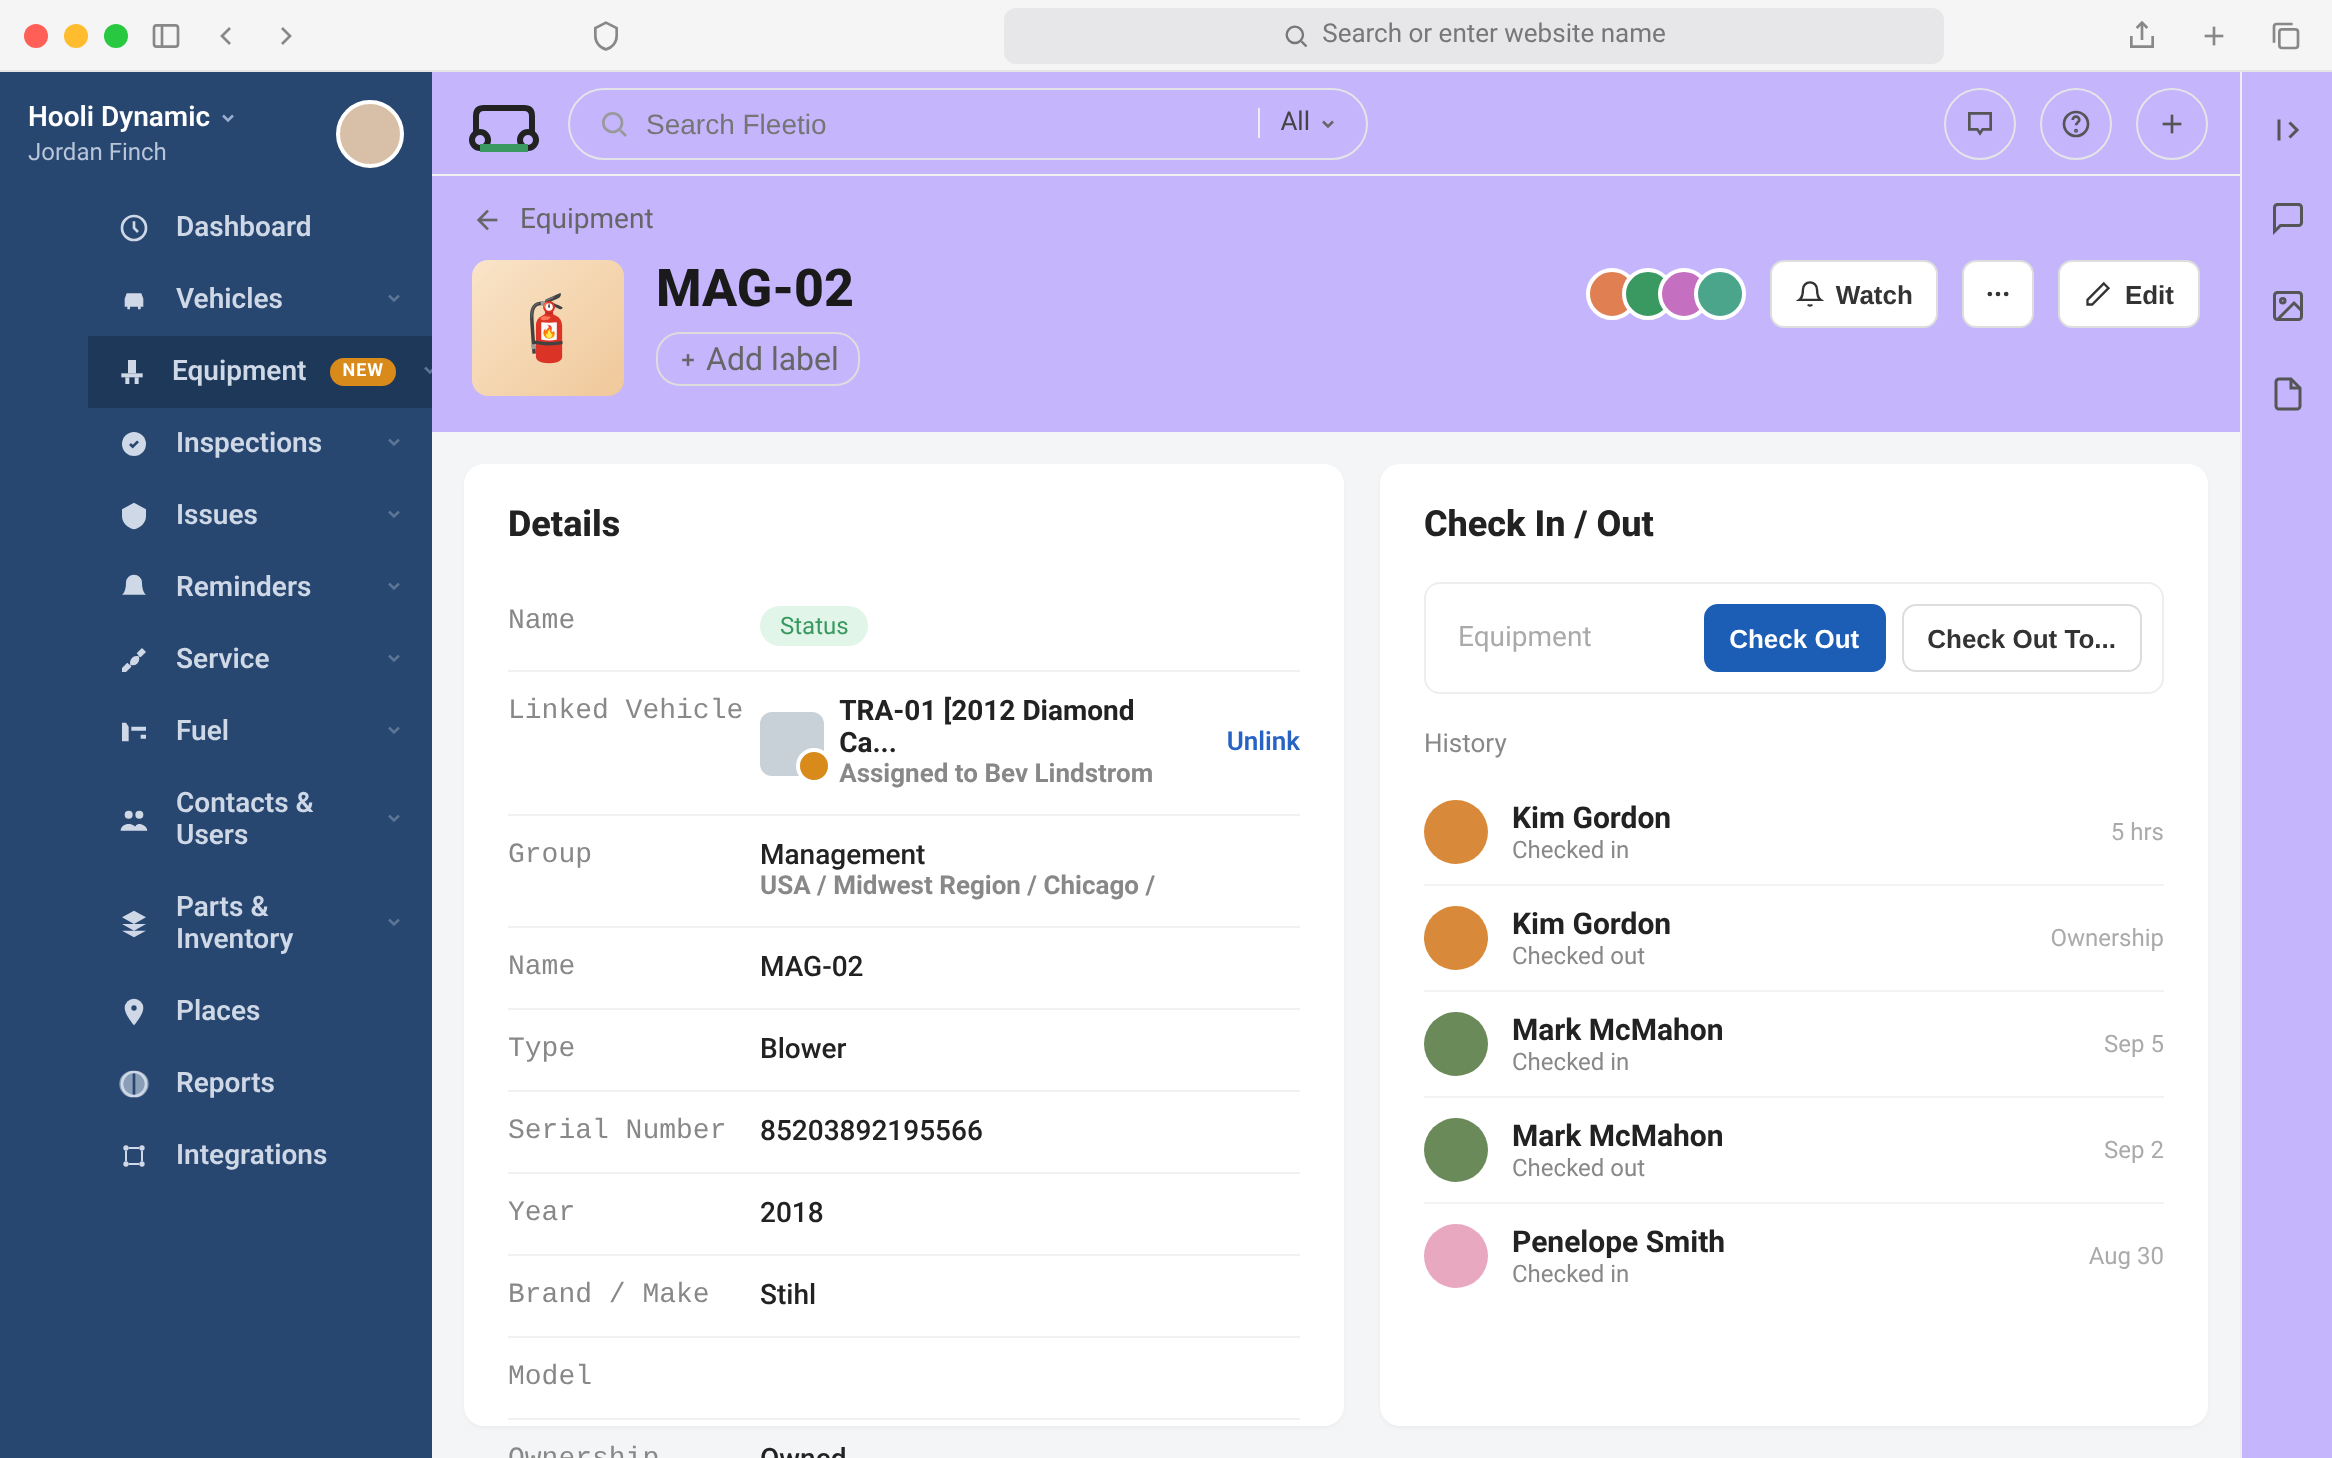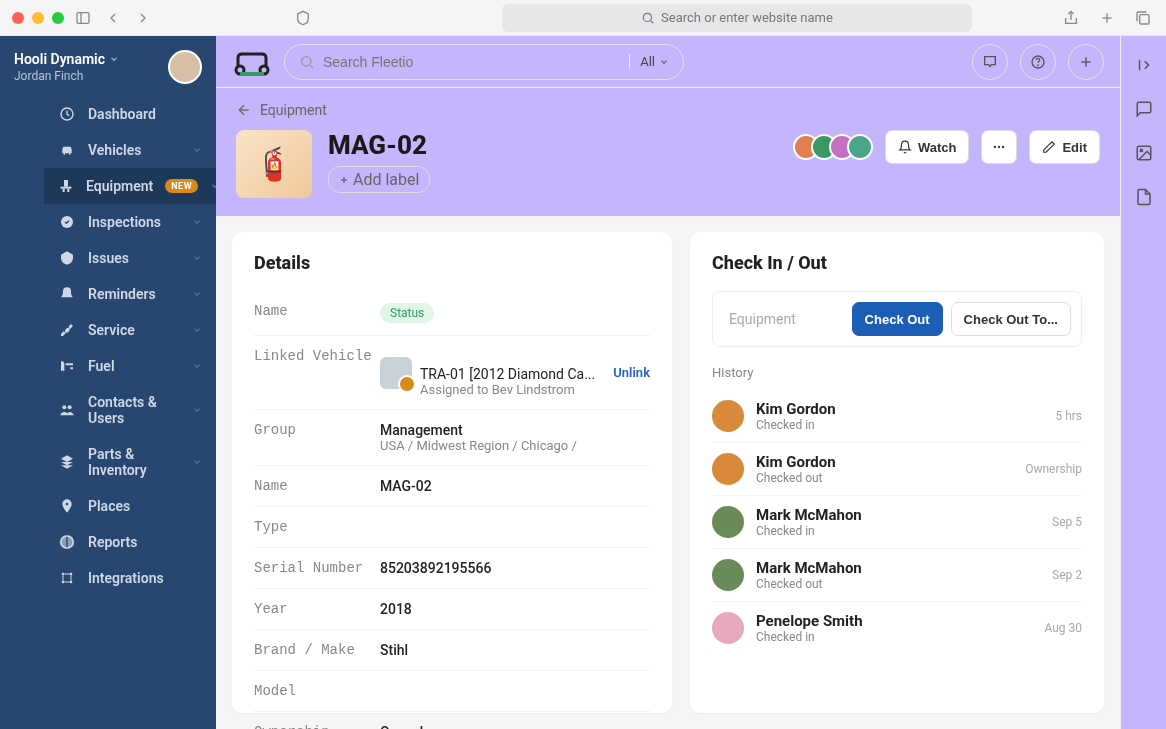--- a/index.html
+++ b/index.html
@@ -74,21 +74,21 @@
 .body-area { background:#f4f5f6; flex:1; padding:16px; display:flex; gap:18px; overflow:auto;}
 .card { background:#fff; border-radius:10px; padding:20px 22px; box-shadow: 0 1px 2px rgba(0,0,0,0.04);}
 .card.details { flex:1; min-width:0;}
 .card.checkin { width:414px; flex-shrink:0;}
 .card-title { font-size:18px; font-weight:800; color:#222; margin-bottom:18px;}
 
 .field-row { display:flex; padding:12px 0; border-bottom:1px solid #f1f1f1; font-size:14px;}
 .field-row:last-child{border-bottom:none;}
 .field-label { width:126px; color:#888; flex-shrink:0;font-family:Liberation Mono, monospace;}
 .field-value { flex:1; color:#222; font-weight:500;}
-.field-sub { color:#888; font-size:13px; font-weight:400;}
+.field-sub { color:#888; font-size:13px; font-weight:700;}
 .status-pill{ display:inline-block; background:#e2f5e9; color:#3a9960; font-size:12px; padding:3px 10px; border-radius:10px; font-weight:400;}
 .linked-row { display:flex; align-items:center; gap:8px;}
 .linked-thumb{ width:32px; height:32px; border-radius:6px; background:#c8d0d8; position:relative;}
 .linked-thumb::after{content:''; position:absolute; right:-4px; bottom:-4px; width:14px; height:14px; border-radius:50%; background:#d88a1a; border:2px solid #fff;}
 .linked-txt{ display:flex; flex-direction:column; }
 .unlink{ color:#2763c4; font-weight:600; font-size:13px; cursor:pointer;}
 
 
 .check-box { border:1px solid #eee; border-radius:8px; padding:10px; display:flex; align-items:center; gap:8px; margin-bottom:18px;}
 .check-box .unassigned{ flex:1; color:#aaa; font-size:14px; padding-left:6px;}
@@ -441,21 +441,21 @@
           <div class="field-row">
             <div class="field-label">Name</div>
             <div class="field-value"><span class="status-pill">Status</span></div>
           </div>
 
           <div class="field-row">
             <div class="field-label">Linked Vehicle</div>
             <div class="field-value linked-row">
               <div class="linked-thumb"></div>
               <div class="linked-txt">
-                <div style="font-weight:400;margin-top:18px;">TRA-01 [2012 Diamond Ca...</div>
+                <div style="font-weight:700;">TRA-01 [2012 Diamond Ca...</div>
                 <div class="field-sub">Assigned to Bev Lindstrom</div>
               </div>
               <div style="flex:1"></div>
               <span class="unlink">Unlink</span>
             </div>
           </div>
 
           <div class="field-row">
             <div class="field-label">Group</div>
             <div class="field-value">
@@ -463,20 +463,21 @@
               <div class="field-sub">USA / Midwest Region / Chicago /</div>
             </div>
           </div>
 
           <div class="field-row">
             <div class="field-label">Name</div>
             <div class="field-value">MAG-02</div>
           </div>
           <div class="field-row">
             <div class="field-label">Type</div>
+            <div class="field-value">Blower</div>
           </div>
           <div class="field-row">
             <div class="field-label">Serial Number</div>
             <div class="field-value">85203892195566</div>
           </div>
           <div class="field-row">
             <div class="field-label">Year</div>
             <div class="field-value">2018</div>
           </div>
           <div class="field-row">

